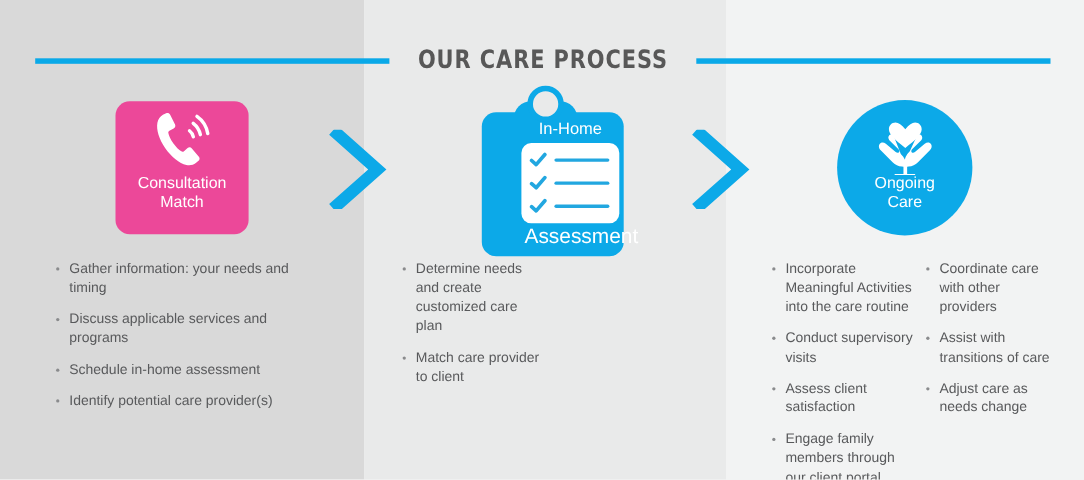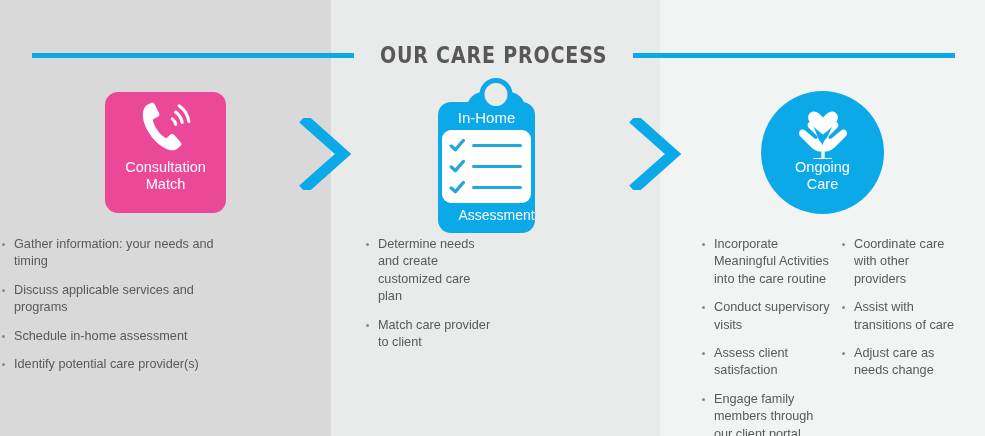--- a/index.html
+++ b/index.html
@@ -149,20 +149,21 @@
     left: 0;
     top: 24px;
     width: 97px;
     height: 131px;
     background: #0ca9e8;
     border-radius: 13px;
     z-index: 2;
     display: flex;
     flex-direction: column;
     align-items: center;
+    padding-left: 32px;
   }
   .clip-title {
     margin-top: 7px;
     color: #ffffff;
     font-size: 15px;
     line-height: 17px;
     font-family: "Liberation Sans", sans-serif;
   }
   .clip-sheet {
     margin-top: 4px;
@@ -186,21 +187,21 @@
   .clip-check { width: 17px; height: 15px; }
   .clip-bar {
     width: 50px;
     height: 3px;
     background: #22a7e0;
     border-radius: 2px;
   }
   .clip-foot {
     margin-top: 4px;
     color: #ffffff;
-    font-size: 14px;
+    font-size: 19px;
     line-height: 17px;
     font-family: "Liberation Sans", sans-serif;
     margin-left: 20px;
   }
 
   
   .badge-circle {
     position: relative;
     width: 123px;
     height: 123px;
@@ -261,21 +262,21 @@
     position: absolute;
     left: 2px;
     top: 7px;
     width: 3px;
     height: 3px;
     border-radius: 50%;
     background: #8a8b8d;
   }
 
   
-  .col-1 .lists { }
+  .col-1 .lists { padding-left: 49px; }
   .col-1 .sublist-a { width: 225px; }
 
   .col-2 .lists { padding-left: 33px; }
   .col-2 .sublist-a { width: 140px; margin-right: 12px; }
   .col-2 .sublist-b { width: 130px; }
 
   .col-3 .lists { padding-left: 40px; }
   .col-3 .sublist-a { width: 130px; margin-right: 10px; }
   .col-3 .sublist-b { width: 120px; }
 </style>

